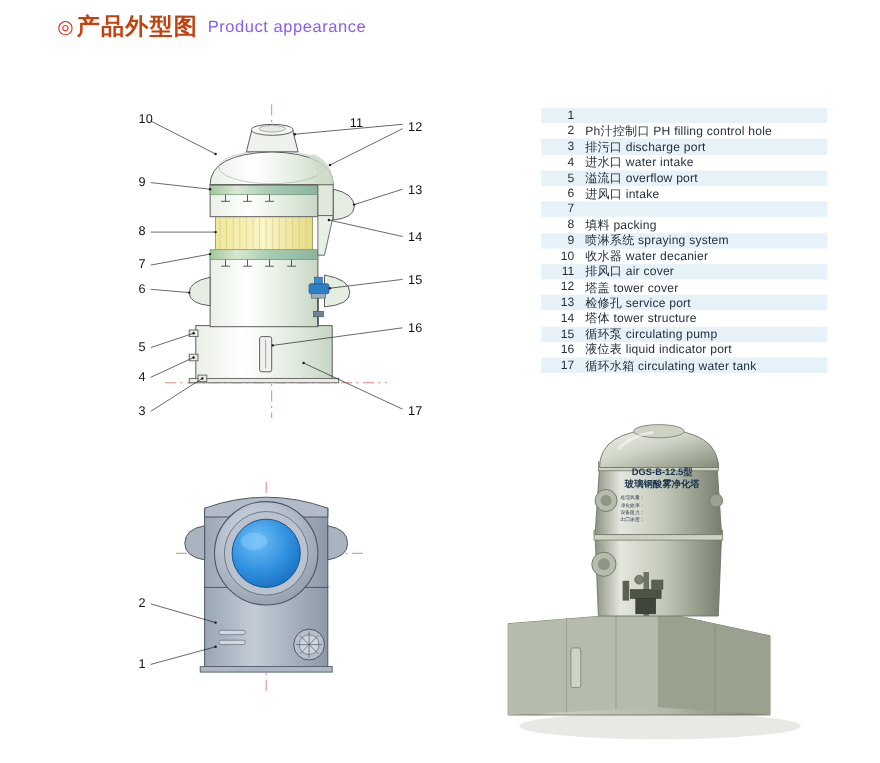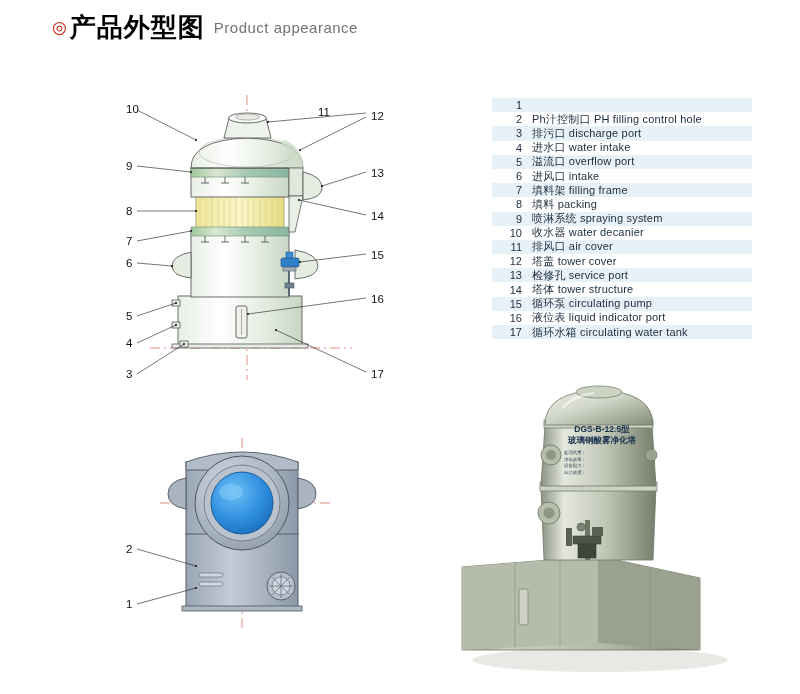--- a/index.html
+++ b/index.html
@@ -25,28 +25,28 @@
     gap: 2px;
     white-space: nowrap;
   }
   .title-mark {
     font-size: 17px;
     color: #d22a16;
     line-height: 1;
     margin-right: 1px;
   }
   .title-cn {
-    font-size: 26px;
+    font-size: 21px;
     font-weight: bold;
-    color: #000000;
+    color: #c2410c;
     letter-spacing: 1px;
   }
   .title-en {
     font-size: 15px;
-    color: #737373;
+    color: #8b5cf6;
     margin-left: 7px;
     letter-spacing: 0.5px;
   }
 
   
   .legend {
     position: absolute;
     left: 492px;
     top: 98px;
     width: 260px;
@@ -124,21 +124,20 @@
   <div class="legend-row alt">
     <span class="legend-num">5</span>
     <span class="legend-txt">溢流口 overflow port</span>
   </div>
   <div class="legend-row">
     <span class="legend-num">6</span>
     <span class="legend-txt">进风口 intake</span>
   </div>
   <div class="legend-row alt">
     <span class="legend-num">7</span>
-    <span class="legend-txt">填料架 filling frame</span>
   </div>
   <div class="legend-row">
     <span class="legend-num">8</span>
     <span class="legend-txt">填料 packing</span>
   </div>
   <div class="legend-row alt">
     <span class="legend-num">9</span>
     <span class="legend-txt">喷淋系统  spraying system</span>
   </div>
   <div class="legend-row">

